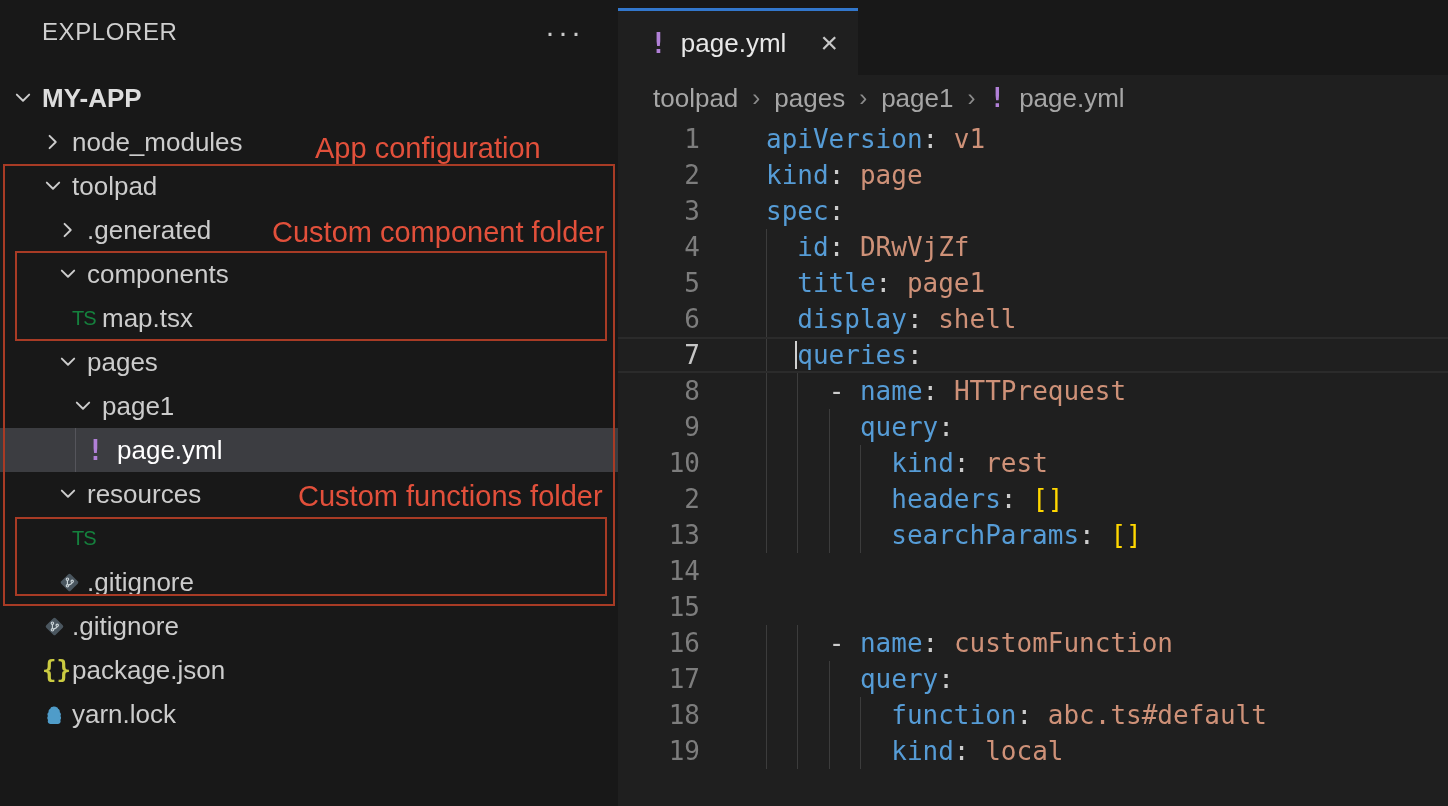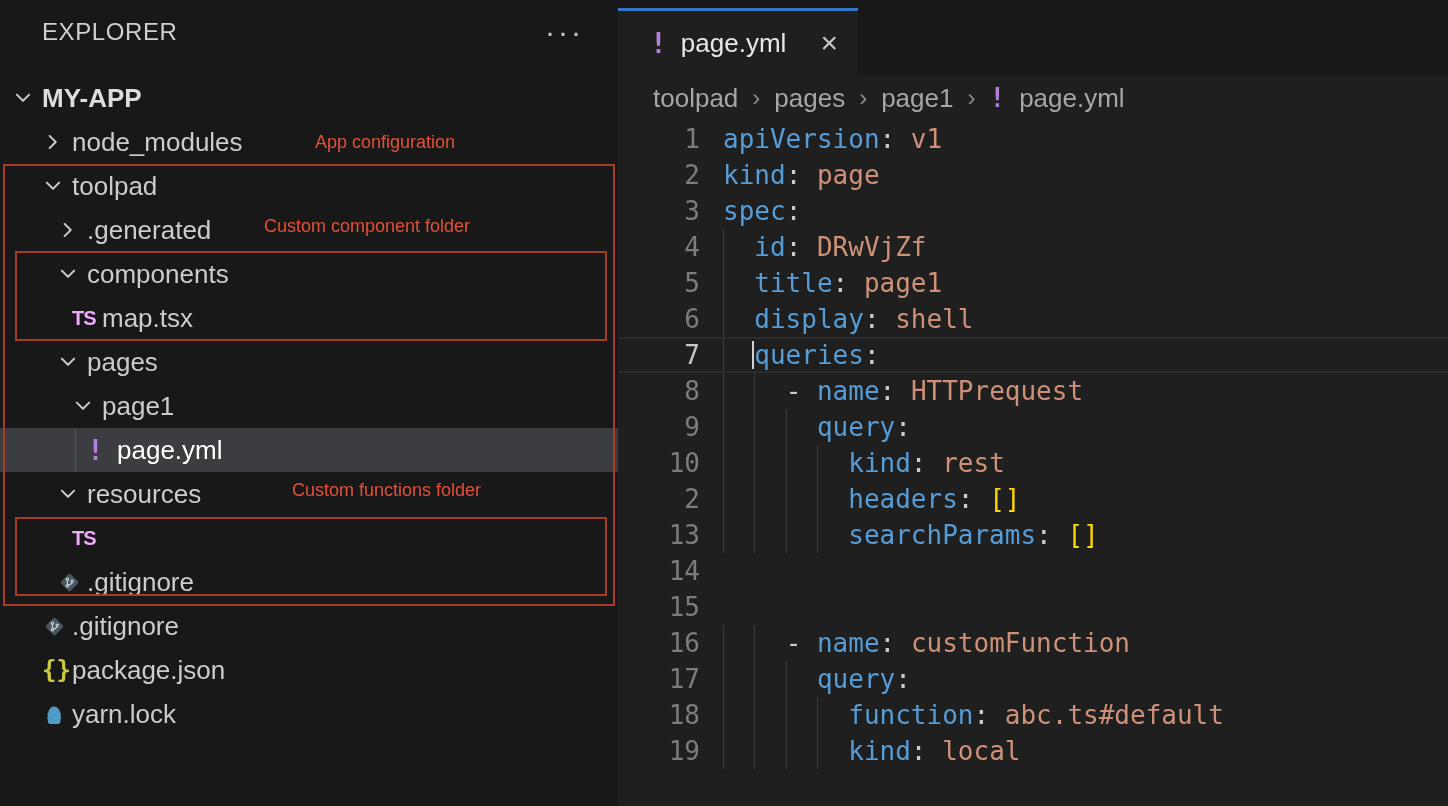--- a/index.html
+++ b/index.html
@@ -11,33 +11,33 @@
   .ex-header{height:64px;display:flex;align-items:center;justify-content:space-between;
              padding:0 34px 0 42px;color:#cfcfcf;font-size:24px;letter-spacing:.6px}
   .ex-more{color:#c9c9c9;font-size:30px;letter-spacing:3px;cursor:pointer;line-height:20px}
   #tree{margin-top:12px}
   .row{height:44px;display:flex;align-items:center;color:#cccccc;font-size:26px;cursor:pointer;white-space:nowrap}
   .row.root{font-weight:bold;color:#dddddd}
   .row.selected{background:#3c3d41;color:#ffffff;position:relative}
   .row.selected .tguide{position:absolute;left:75px;top:0;bottom:0;width:1px;background:#55555b}
   .slot{width:30px;flex:none;display:flex;align-items:center}
   .slot svg{display:block}
-  .ico-ts{color:#f0abfc;font-weight:bold;font-size:20px;letter-spacing:-1px}
+  .ico-ts{color:#15803d;font-weight:normal;font-size:20px;letter-spacing:-1px}
   .ico-yml{color:#b180d7;font-weight:bold;font-family:"DejaVu Sans Mono",monospace;font-size:28px}
   .ico-braces{color:#cbcb41;font-weight:bold;font-size:24px;font-family:"DejaVu Sans Mono",monospace}
 
   
   .anno-box{position:absolute;border:2px solid #a83b25;box-sizing:border-box;pointer-events:none}
   #box-outer{left:3px;top:164px;width:612px;height:442px}
   #box-components{left:15px;top:251px;width:592px;height:90px}
   #box-resources{left:15px;top:517px;width:592px;height:79px}
-  .anno-label{position:absolute;color:#e2503b;font-size:18px;pointer-events:none;white-space:nowrap}
+  .anno-label{position:absolute;color:#e2503b;font-size:29px;pointer-events:none;white-space:nowrap}
   #anno-1{left:315px;top:132px}
-  #anno-2{left:264px;top:216px}
-  #anno-3{left:292px;top:480px}
+  #anno-2{left:272px;top:216px}
+  #anno-3{left:298px;top:480px}
 
   
   #editor{position:absolute;left:618px;top:0;width:830px;height:806px;background:#1f1f1f}
   #tabstrip{height:75px;background:#181818;position:relative}
   #tab{position:absolute;left:0;top:8px;width:240px;height:67px;background:#1f1f1f;
        border-top:3px solid #3277cc;box-sizing:border-box;display:flex;align-items:center;
        padding:0 20px 0 32px;gap:14px;cursor:pointer}
   #tab .tab-label{color:#e8e8e8;font-size:26px}
   #tab .tab-close{margin-left:auto;color:#c8c8c8;font-size:30px;line-height:30px;cursor:pointer}
   #breadcrumb{height:46px;display:flex;align-items:center;padding-left:35px;color:#a6a6a6;
@@ -46,21 +46,21 @@
   #breadcrumb .bc-item{cursor:pointer}
   #breadcrumb .ico-yml{font-size:26px}
 
   
   #code{position:relative}
   .cl{height:36px;line-height:36px;display:flex;font-family:"DejaVu Sans Mono",monospace;
       font-size:26px;box-sizing:border-box}
   .cl.current{border-top:2px solid #2b2b2b;border-bottom:2px solid #2b2b2b;line-height:32px}
   .cl.current .num{color:#c6c6c6}
   .num{width:82px;text-align:right;color:#7d7d7d;flex:none;user-select:none}
-  .cc{margin-left:23px;white-space:pre;position:relative}
+  .cc{margin-left:66px;white-space:pre;position:relative}
   .guide{position:absolute;top:0;bottom:0;width:1px;background:#3c3c3c}
   .caret{position:absolute;width:2px;top:2px;bottom:2px;background:#d0d0d0}
   .tk-key{color:#569cd6}.tk-punc{color:#cccccc}.tk-val{color:#ce9178}
   .tk-bool{color:#569cd6}.tk-br{color:#ffd700}.tk-dash{color:#cccccc}.tk-sp{color:#cccccc}
 </style>
 </head>
 <body>
 
 <div id="sidebar">
   <div class="ex-header">

